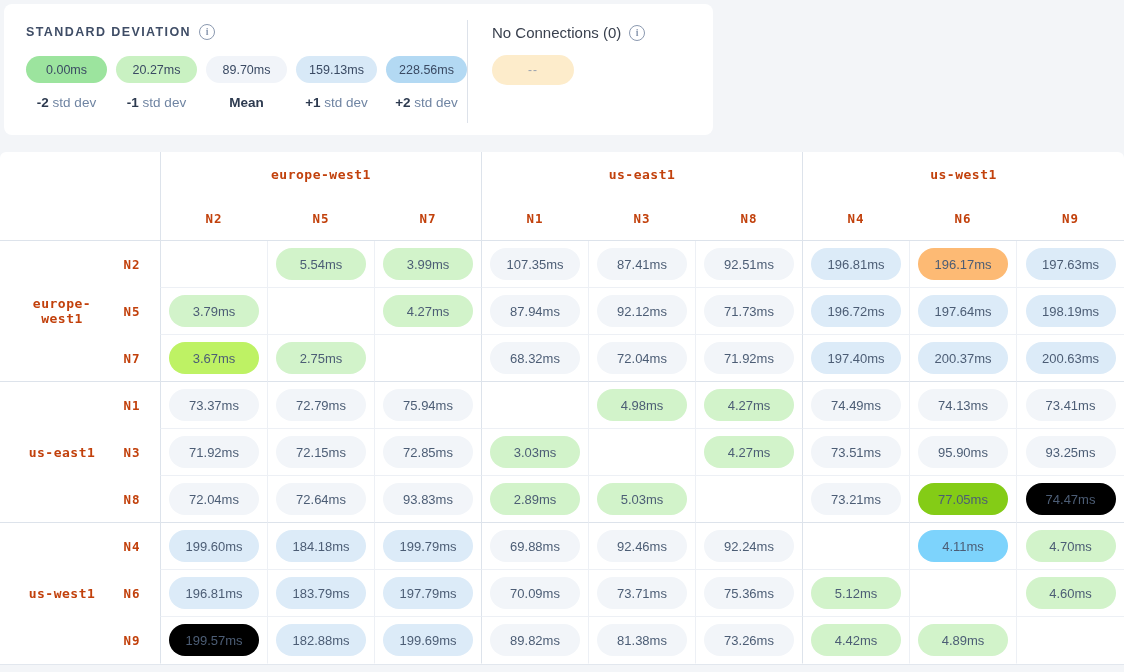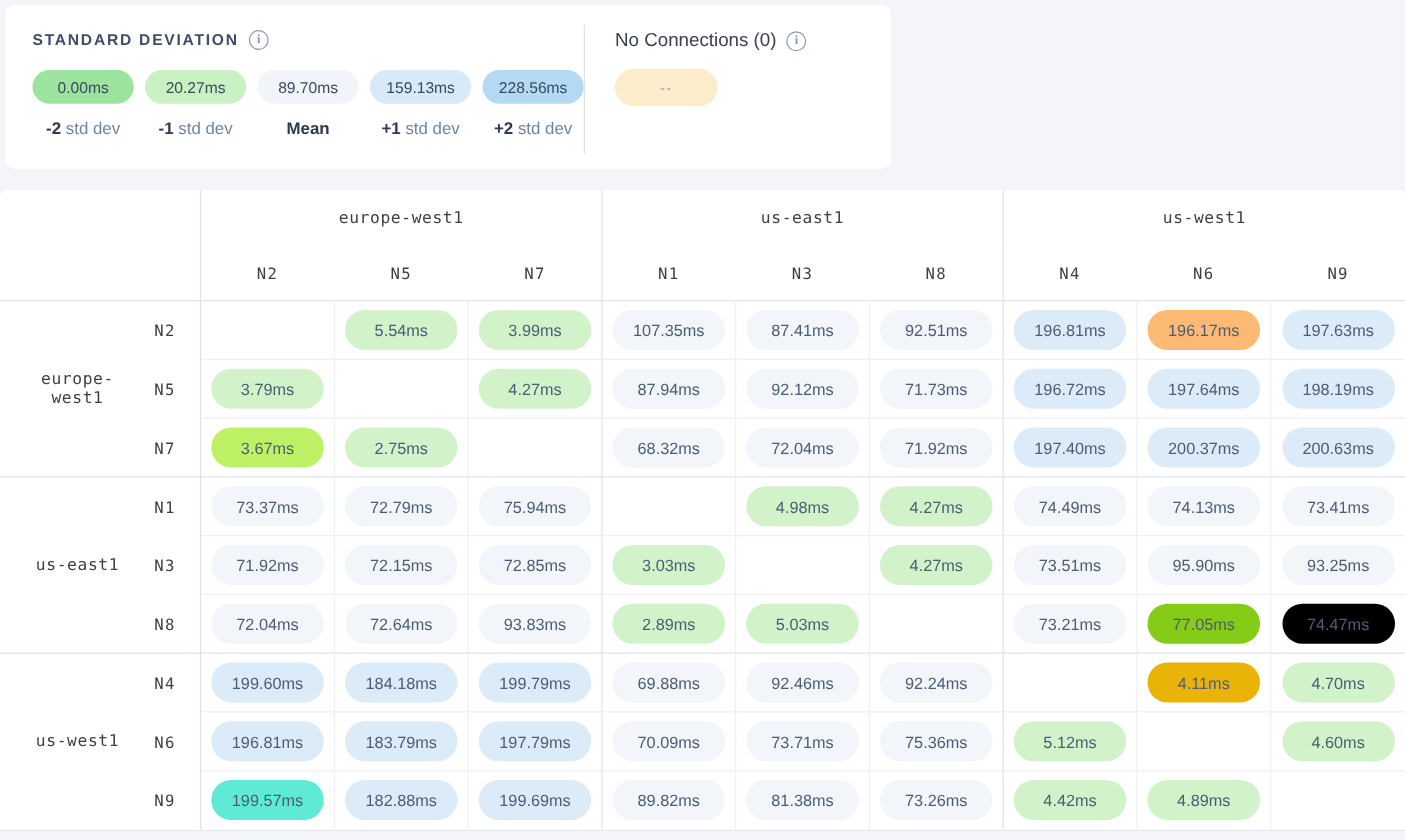--- a/index.html
+++ b/index.html
@@ -46,21 +46,21 @@
     display:flex; align-items:center; justify-content:center;
     font-size:12px; color:#9aa2af; letter-spacing:1px;
   }
 
   
   .matrix {
     position:absolute; left:0; top:152px; width:1124px;
     background:#ffffff; border-radius:6px 6px 0 0;
     border-bottom:1px solid #e2e7ee;
   }
-  .mono-lbl { font-family:"DejaVu Sans Mono", monospace; font-weight:normal; color:#404040; }
+  .mono-lbl { font-family:"DejaVu Sans Mono", monospace; font-weight:bold; color:#c2410c; }
 
   .mrow { display:flex; width:1124px; }
   .lbl-col { width:160px; display:flex; align-items:center; border-bottom:1px solid transparent; }
   .region-lbl { flex:1; text-align:center; font-size:13px; letter-spacing:0.5px; padding-left:14px; }
   .node-lbl { width:50px; text-align:center; font-size:12.5px; letter-spacing:1px; padding-right:6px; }
 
   .hrow1 { height:45px; }
   .hrow2 { height:44px; border-bottom:1px solid #dde3eb; }
   .group-header {
     width:321px; display:flex; align-items:center; justify-content:center;
@@ -349,21 +349,21 @@
         <div class="chip" style="background: rgb(242, 245, 249);">69.88ms</div>
       </div>
       <div class="cell">
         <div class="chip" style="background: rgb(242, 245, 249);">92.46ms</div>
       </div>
       <div class="cell">
         <div class="chip" style="background: rgb(242, 245, 249);">92.24ms</div>
       </div>
       <div class="cell gstart"></div>
       <div class="cell">
-        <div class="chip" style="background: #eab308;">4.11ms</div>
+        <div class="chip" style="background: #7dd3fc;">4.11ms</div>
       </div>
       <div class="cell">
         <div class="chip" style="background: rgb(210, 243, 202);">4.70ms</div>
       </div>
     </div>
     <div class="mrow drow">
       <div class="lbl-col">
         <span class="region-lbl mono-lbl">us-west1</span>
         <span class="node-lbl mono-lbl">N6</span>
       </div>
@@ -392,21 +392,21 @@
       <div class="cell">
         <div class="chip" style="background: rgb(210, 243, 202);">4.60ms</div>
       </div>
     </div>
     <div class="mrow drow group-end last-row">
       <div class="lbl-col">
         <span class="region-lbl mono-lbl"></span>
         <span class="node-lbl mono-lbl">N9</span>
       </div>
       <div class="cell gstart">
-        <div class="chip" style="background: #5eead4;">199.57ms</div>
+        <div class="chip" style="background: #000000;">199.57ms</div>
       </div>
       <div class="cell">
         <div class="chip" style="background: rgb(220, 235, 248);">182.88ms</div>
       </div>
       <div class="cell">
         <div class="chip" style="background: rgb(220, 235, 248);">199.69ms</div>
       </div>
       <div class="cell gstart">
         <div class="chip" style="background: rgb(242, 245, 249);">89.82ms</div>
       </div>

